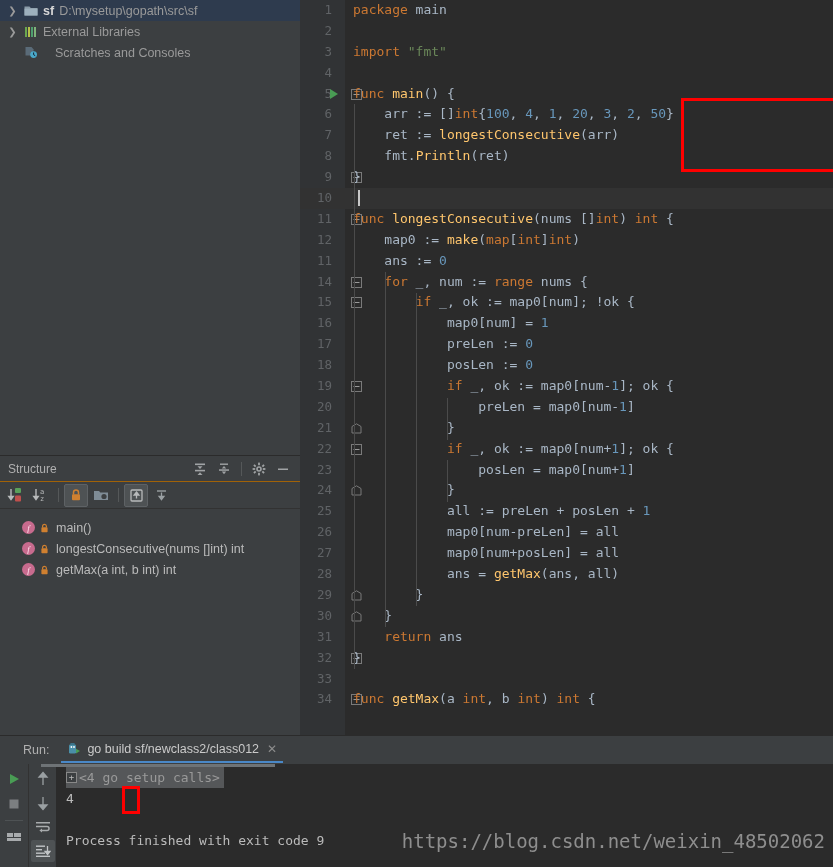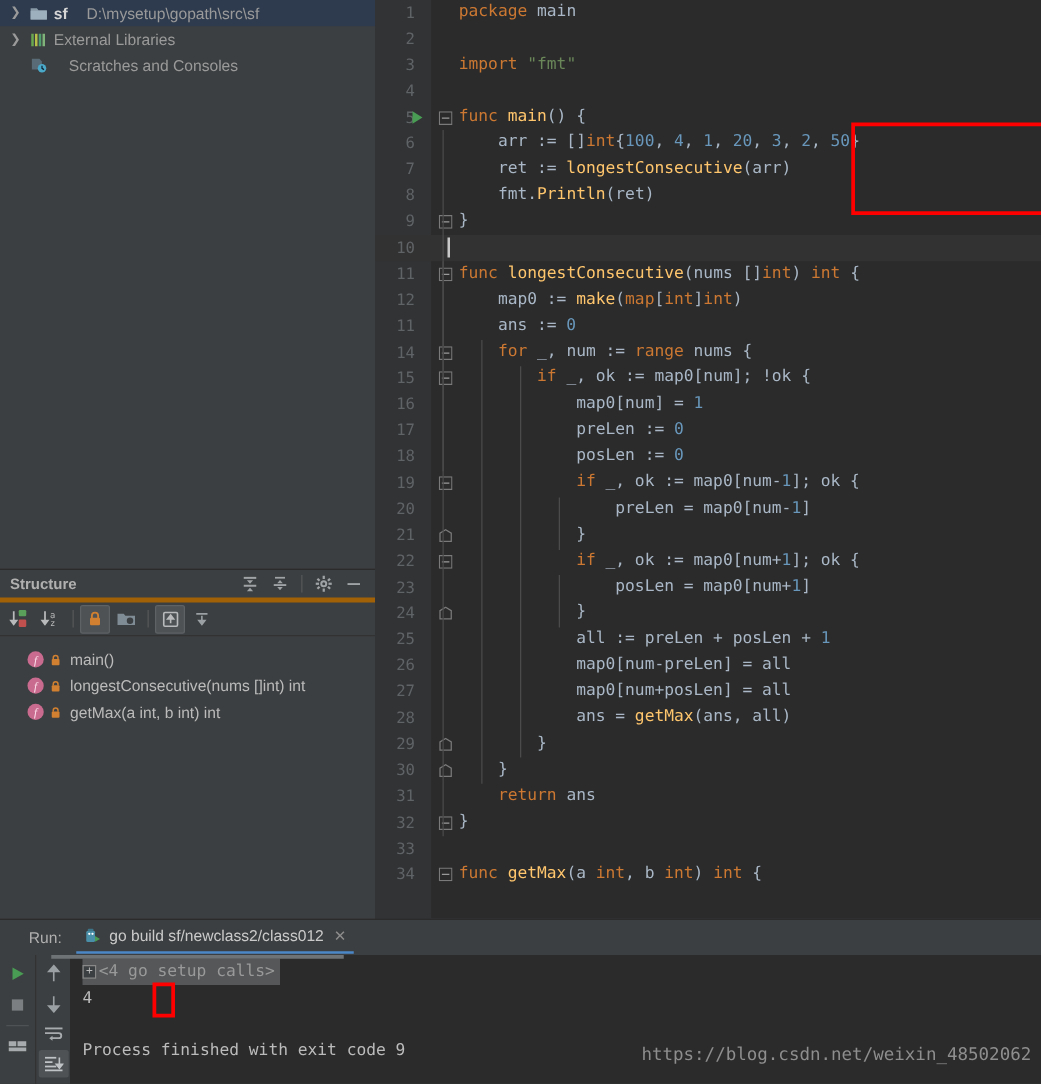--- a/index.html
+++ b/index.html
@@ -29,30 +29,30 @@
   }
   .tree-row.selected { background: #2e3b4e; }
   .tree-arrow {
     width: 17px; min-width: 17px; text-align: center;
     color: #9a9a9a; font-size: 10px; line-height: 1;
   }
   .tree-arrow.blank { visibility: hidden; }
   .tree-icon { width: 20px; min-width: 20px; display: flex; align-items: center; justify-content: center; }
   .tree-label { margin-left: 2px; }
   .tree-label .bold { font-weight: bold; color: #d6d6d6; }
-  .tree-label .dim { color: #9a9a9a; margin-left: 15px; }
+  .tree-label .dim { color: #9a9a9a; margin-left: 5px; }
 
   
   .structure {
     position: absolute; left: 0; top: 455px; width: 300px; height: 280px;
     background: #3c3f41; border-top: 1px solid #2b2b2b;
   }
   .structure-header {
     display: flex; align-items: center; height: 26px;
-    padding-left: 8px; border-bottom: 4px solid #a16207; font-weight: bold;
+    padding-left: 8px; border-bottom: 1px solid #a16207;
   }
   .structure-title { font-size: 12px; color: #b0b0b0; flex: 1; }
   .hdr-icons { display: flex; align-items: center; gap: 2px; padding-right: 6px; }
   .hdr-btn {
     width: 22px; height: 22px; display: flex; align-items: center;
     justify-content: center; color: #a0a3a5;
   }
   .vsep { width: 1px; height: 14px; background: #555859; margin: 0 4px; }
   .structure-toolbar {
     display: flex; align-items: center; height: 27px;
@@ -98,21 +98,21 @@
     position: absolute; left: 26px; top: 0; width: 16px; height: 20.9px;
     display: flex; align-items: center; justify-content: center;
   }
   .fold {
     position: absolute; left: 49px; top: 0; width: 14px; height: 20.9px;
     display: flex; align-items: center; justify-content: center;
     color: #7a7a7a;
   }
   .code-text {
     position: absolute; left: 53px; top: 0; height: 20.9px;
-    line-height: 20.9px; color: #a9b7c6; white-space: pre; margin-left: 14px;
+    line-height: 20.9px; color: #a9b7c6; white-space: pre;
   }
   .gutter-bg {
     position: absolute; left: 0; top: 0; width: 45px; height: 735px;
     background: #313335;
   }
   .indent-guide {
     position: absolute; width: 1px; background: #4b4b4b; left: 0; top: 0;
   }
   
   .kw  { color: #cc7832; }
@@ -180,21 +180,21 @@
     width: 11px; height: 11px; border: 1px solid #888; color: #bbb;
     font-size: 9px; line-height: 1; margin-right: 2px; background: #3c3f41;
   }
   .console-out { color: #bbbbbb; }
   .red-box-console {
     position: absolute; left: 66px; top: 22px; width: 18px; height: 28px;
     border: 3px solid #ff0000; pointer-events: none;
   }
   .watermark {
     position: absolute; right: 8px; bottom: 16px;
-    font-size: 14px; color: #8e8e8e;
+    font-size: 19px; color: #8e8e8e;
   }
   .run-hscroll {
     position: absolute; left: 41px; top: 28px; width: 234px; height: 3px;
     background: #6e7376;
   }
 </style>
 </head>
 <body>
 
 <div class="app">

